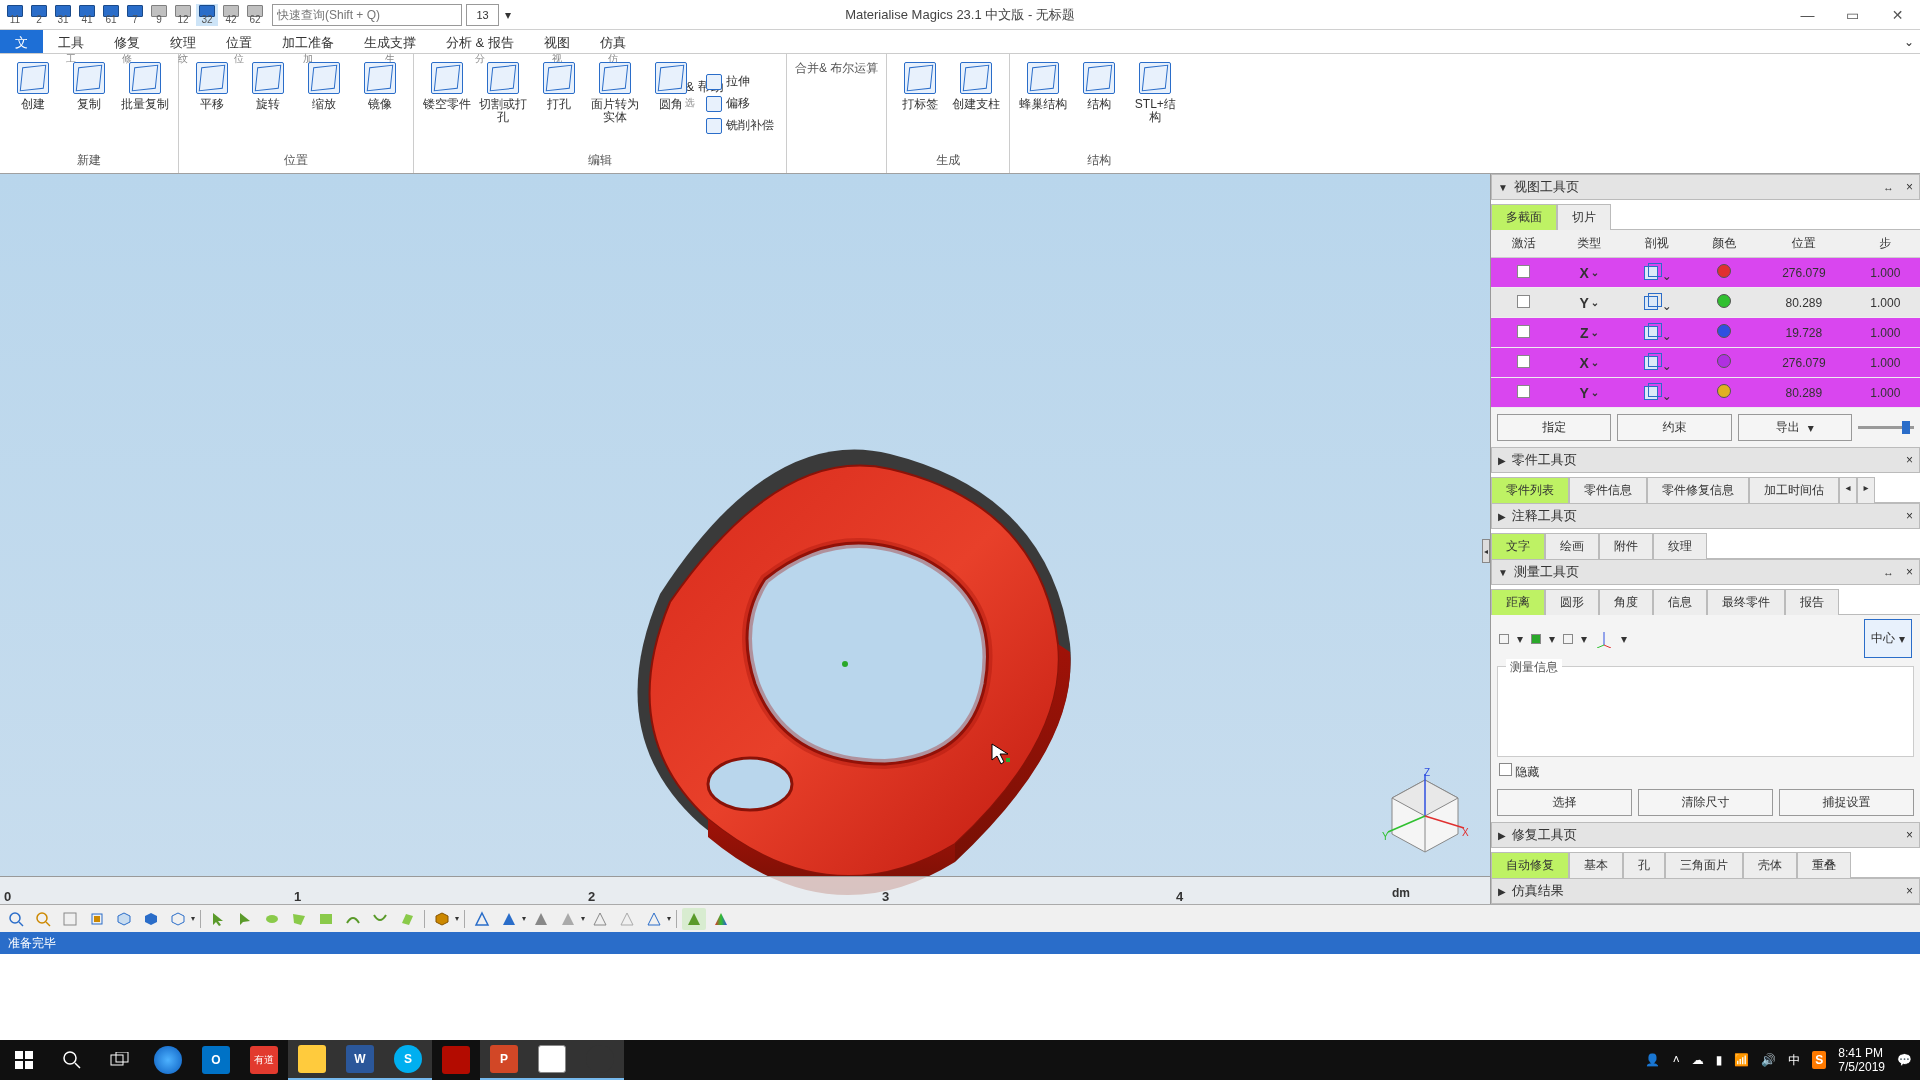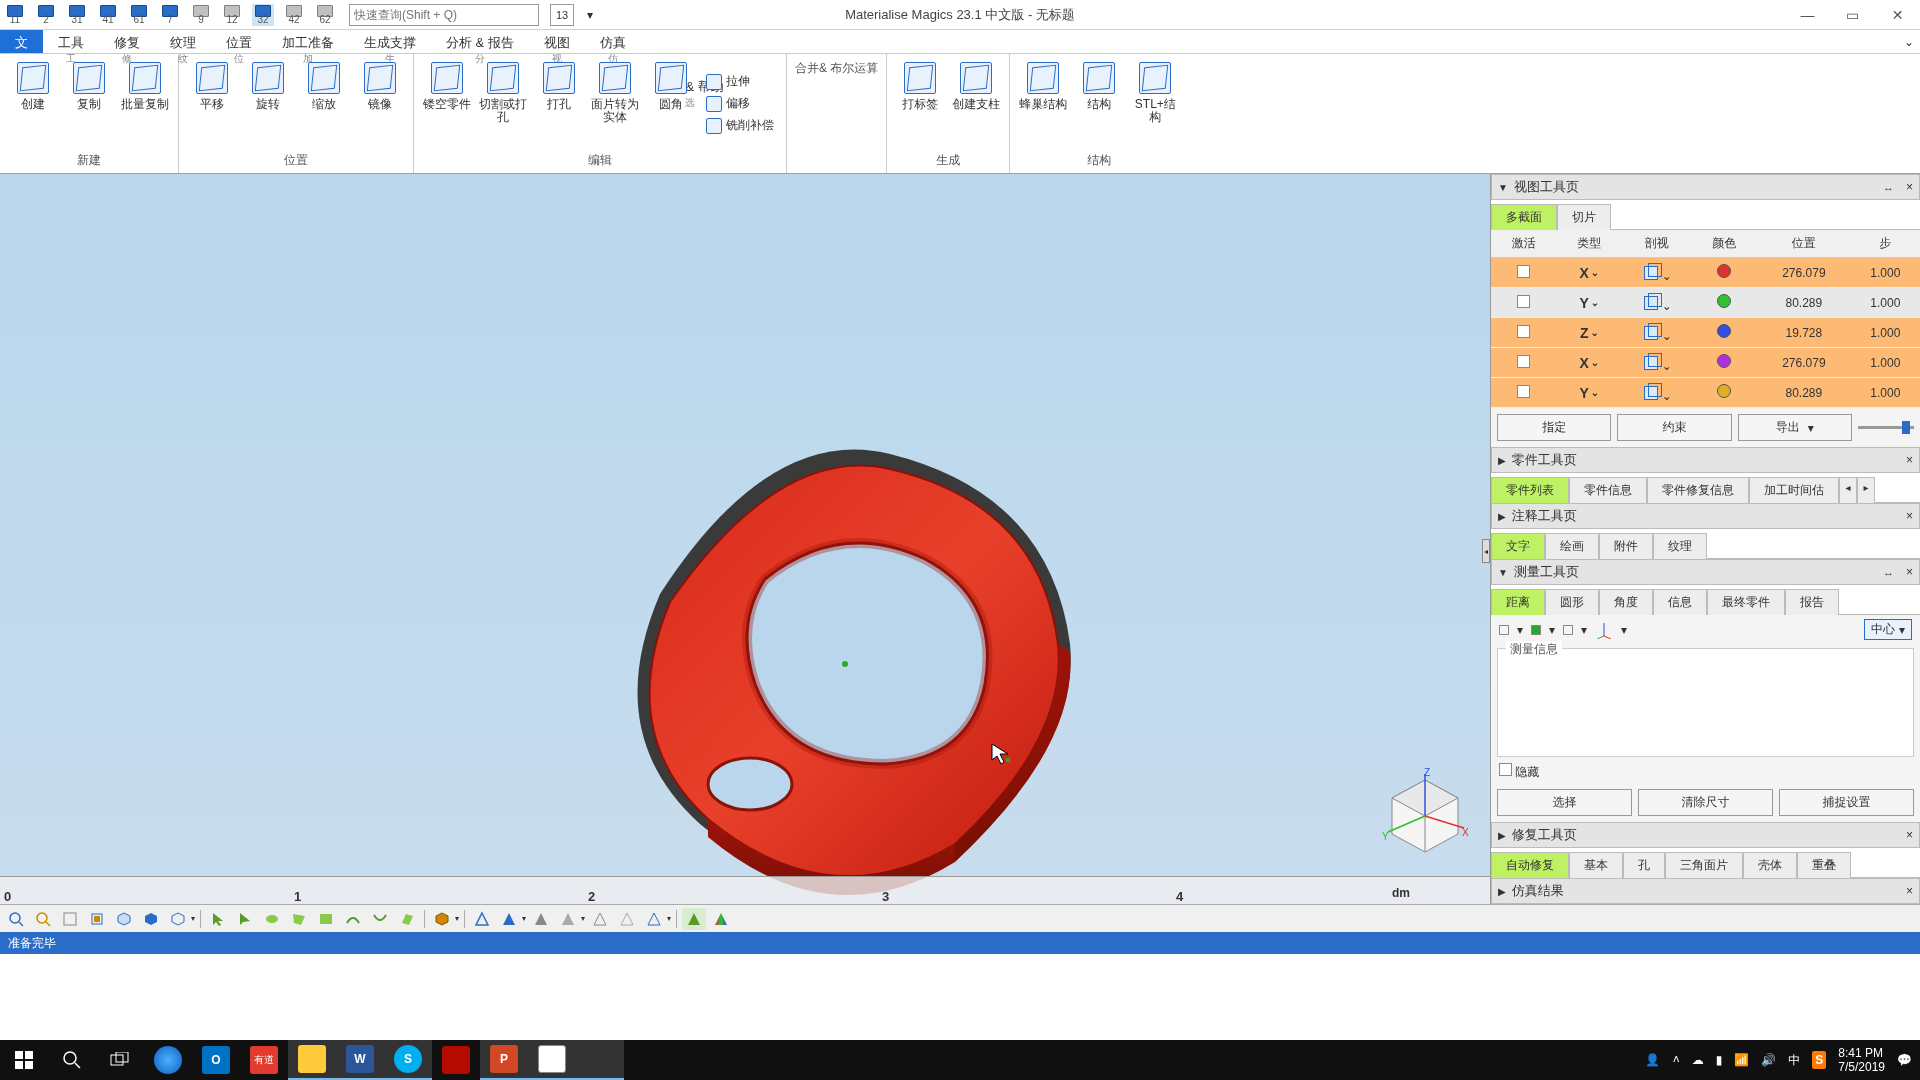--- a/index.html
+++ b/index.html
@@ -1,26 +1,26 @@
 <!DOCTYPE html>
 <html><head>
 <meta charset="utf-8">
 <style>
 * { margin:0; padding:0; box-sizing:border-box; font-family:"Microsoft YaHei",Arial,sans-serif; }
 body { width:1920px; height:1080px; background:#fff; overflow:hidden; font-size:12px; color:#333; }
 
 
 .titlebar { height:30px; background:#fff; display:flex; align-items:center; position:relative; border-bottom:1px solid #d0d0d0;}
-.qat { display:flex; align-items:center; gap:9px; padding:0 4px;}
+.qat { display:flex; align-items:center; gap:2px; padding:0 4px;}
 .qat-icon { width:22px; height:22px; display:flex; flex-direction:column; align-items:center; justify-content:center; cursor:pointer; font-size:10px; line-height:1;}
 .qat-icon .ic { width:16px; height:12px; background:#2a6dc9; border:1px solid #1a4a8a; border-radius:1px;}
 .qat-icon.gray .ic{ background:#c0c0c0; border-color:#808080;}
 .qat-icon .n { color:#555; font-size:10px; margin-top:-2px;}
 .qat-search { width:190px; height:22px; border:1px solid #999; padding:0 4px; font-size:12px; color:#888; margin-left:4px;}
-.qat-num { width:24px; height:22px; border:1px solid #999; text-align:center; line-height:20px; font-size:11px; margin-left:2px;}
+.qat-num { width:33px; height:22px; border:1px solid #999; text-align:center; line-height:20px; font-size:11px; margin-left:2px;}
 .qat-more { width:14px; height:22px; display:flex; align-items:center; justify-content:center; cursor:pointer;}
 .title-text { position:absolute; left:50%; transform:translateX(-50%); font-size:13px; color:#444;}
 .window-controls { position:absolute; right:0; display:flex; }
 .wc-btn { width:45px; height:30px; display:flex; align-items:center; justify-content:center; cursor:pointer; font-size:14px; color:#555;}
 
 
 .ribbon-tabs { height:24px; display:flex; background:#fff; border-bottom:1px solid #ccc; position:relative;}
 .ribbon-tab { padding:3px 14px; font-size:13px; cursor:pointer; border:1px solid transparent;}
 .ribbon-tab.active { background:#1e6fd6; color:#fff;}
 .ribbon-tab .sub { display:block; font-size:10px; color:#888; text-align:center;}
@@ -57,21 +57,21 @@
 .panel-hd { background:#e4e4e4; border:1px solid #bbb; padding:3px 6px; display:flex; align-items:center; gap:6px; cursor:pointer;}
 .panel-hd .tri { font-size:10px;}
 .panel-hd .title { font-size:13px;}
 .panel-hd .pin { margin-left:auto; font-size:11px;}
 .panel-hd .close { font-size:12px; cursor:pointer; margin-left:6px;}
 .tabs-row { display:flex; background:#fff; border-bottom:1px solid #bbb; padding-top:3px; gap:0;}
 .tab { padding:4px 14px; border:1px solid #bbb; border-bottom:none; background:#ededed; cursor:pointer; font-size:12px; position:relative; top:1px;}
 .tab.active { background:#bef264;}
 .tab.scroll { width:18px; padding:4px 0; text-align:center; font-size:10px;}
 
-.section-table { width:100%; border-collapse:collapse; background:#fdba74;}
+.section-table { width:100%; border-collapse:collapse; background:#d946ef;}
 .section-table th { font-size:12px; font-weight:normal; padding:5px 6px; border-bottom:1px solid #ccc; text-align:center; background:#f0f0f0;}
 .section-table td { font-size:12px; padding:4px 4px; text-align:center; border-bottom:1px solid #eee; height:28px;}
 .section-table tr.sel td { background:#e8e8e8;}
 .chk { width:13px; height:13px; border:1px solid #888; display:inline-block; background:#fff;}
 .axis-lbl { font-size:14px; font-weight:bold; display:inline-flex; align-items:center; gap:2px;}
 .axis-lbl .dd { font-size:10px;}
 .cube3d { width:20px; height:18px; display:inline-block; position:relative;}
 .cube3d::before{content:''; position:absolute; left:2px; top:4px; width:12px; height:12px; border:1px solid #2a6dc9; background:#dce9f8;}
 .cube3d::after{content:''; position:absolute; left:6px; top:1px; width:12px; height:12px; border:1px solid #2a6dc9;}
 .dot { width:14px; height:14px; border-radius:50%; display:inline-block; border:1px solid #555;}
@@ -81,21 +81,21 @@
 .btnrow .btn.dd { display:flex; align-items:center; justify-content:center; gap:8px;}
 .slider-mini { width:56px; display:flex; align-items:center;}
 .slider-mini .track { flex:1; height:3px; background:#999; position:relative;}
 .slider-mini .thumb { position:absolute; right:4px; top:-5px; width:8px; height:13px; background:#2a6dc9;}
 
 .measure-area { background:#fff; border:1px solid #ccc; margin:4px 6px; height:130px; position:relative;}
 .measure-area legend { position:absolute; top:-8px; left:8px; background:#fff; padding:0 4px; font-size:12px; color:#555;}
 .measure-tools { display:flex; align-items:center; gap:8px; padding:4px 8px;}
 .measure-tools .sp { width:10px; height:10px; border:1px solid #888; display:inline-block;}
 .measure-tools .sp.g { background:#2aa82a;}
-.measure-tools .combo { margin-left:auto; border:1px solid #2a6dc9; background:#e8f1fc; padding:1px 6px; font-size:12px; display:flex; align-items:center; gap:4px;}
+.measure-tools .combo { margin-left:auto; border:1px solid #2a6dc9; background:#e8f1fc; padding:10px 6px; font-size:12px; display:flex; align-items:center; gap:4px;}
 
 
 .bottombar { height:28px; background:#f0f0f0; border-top:1px solid #aaa; display:flex; align-items:center; gap:3px; padding:0 4px;}
 .bbtn { width:24px; height:22px; display:flex; align-items:center; justify-content:center; cursor:pointer; border-radius:2px;}
 .bbtn .bi { width:16px; height:16px;}
 .bsep { width:1px; height:18px; background:#aaa; margin:0 2px;}
 .bdd { font-size:8px; margin-left:-2px;}
 
 
 .statusbar { height:22px; background:#2a6dc9; color:#fff; font-size:12px; padding:2px 8px; display:flex; align-items:center;}

